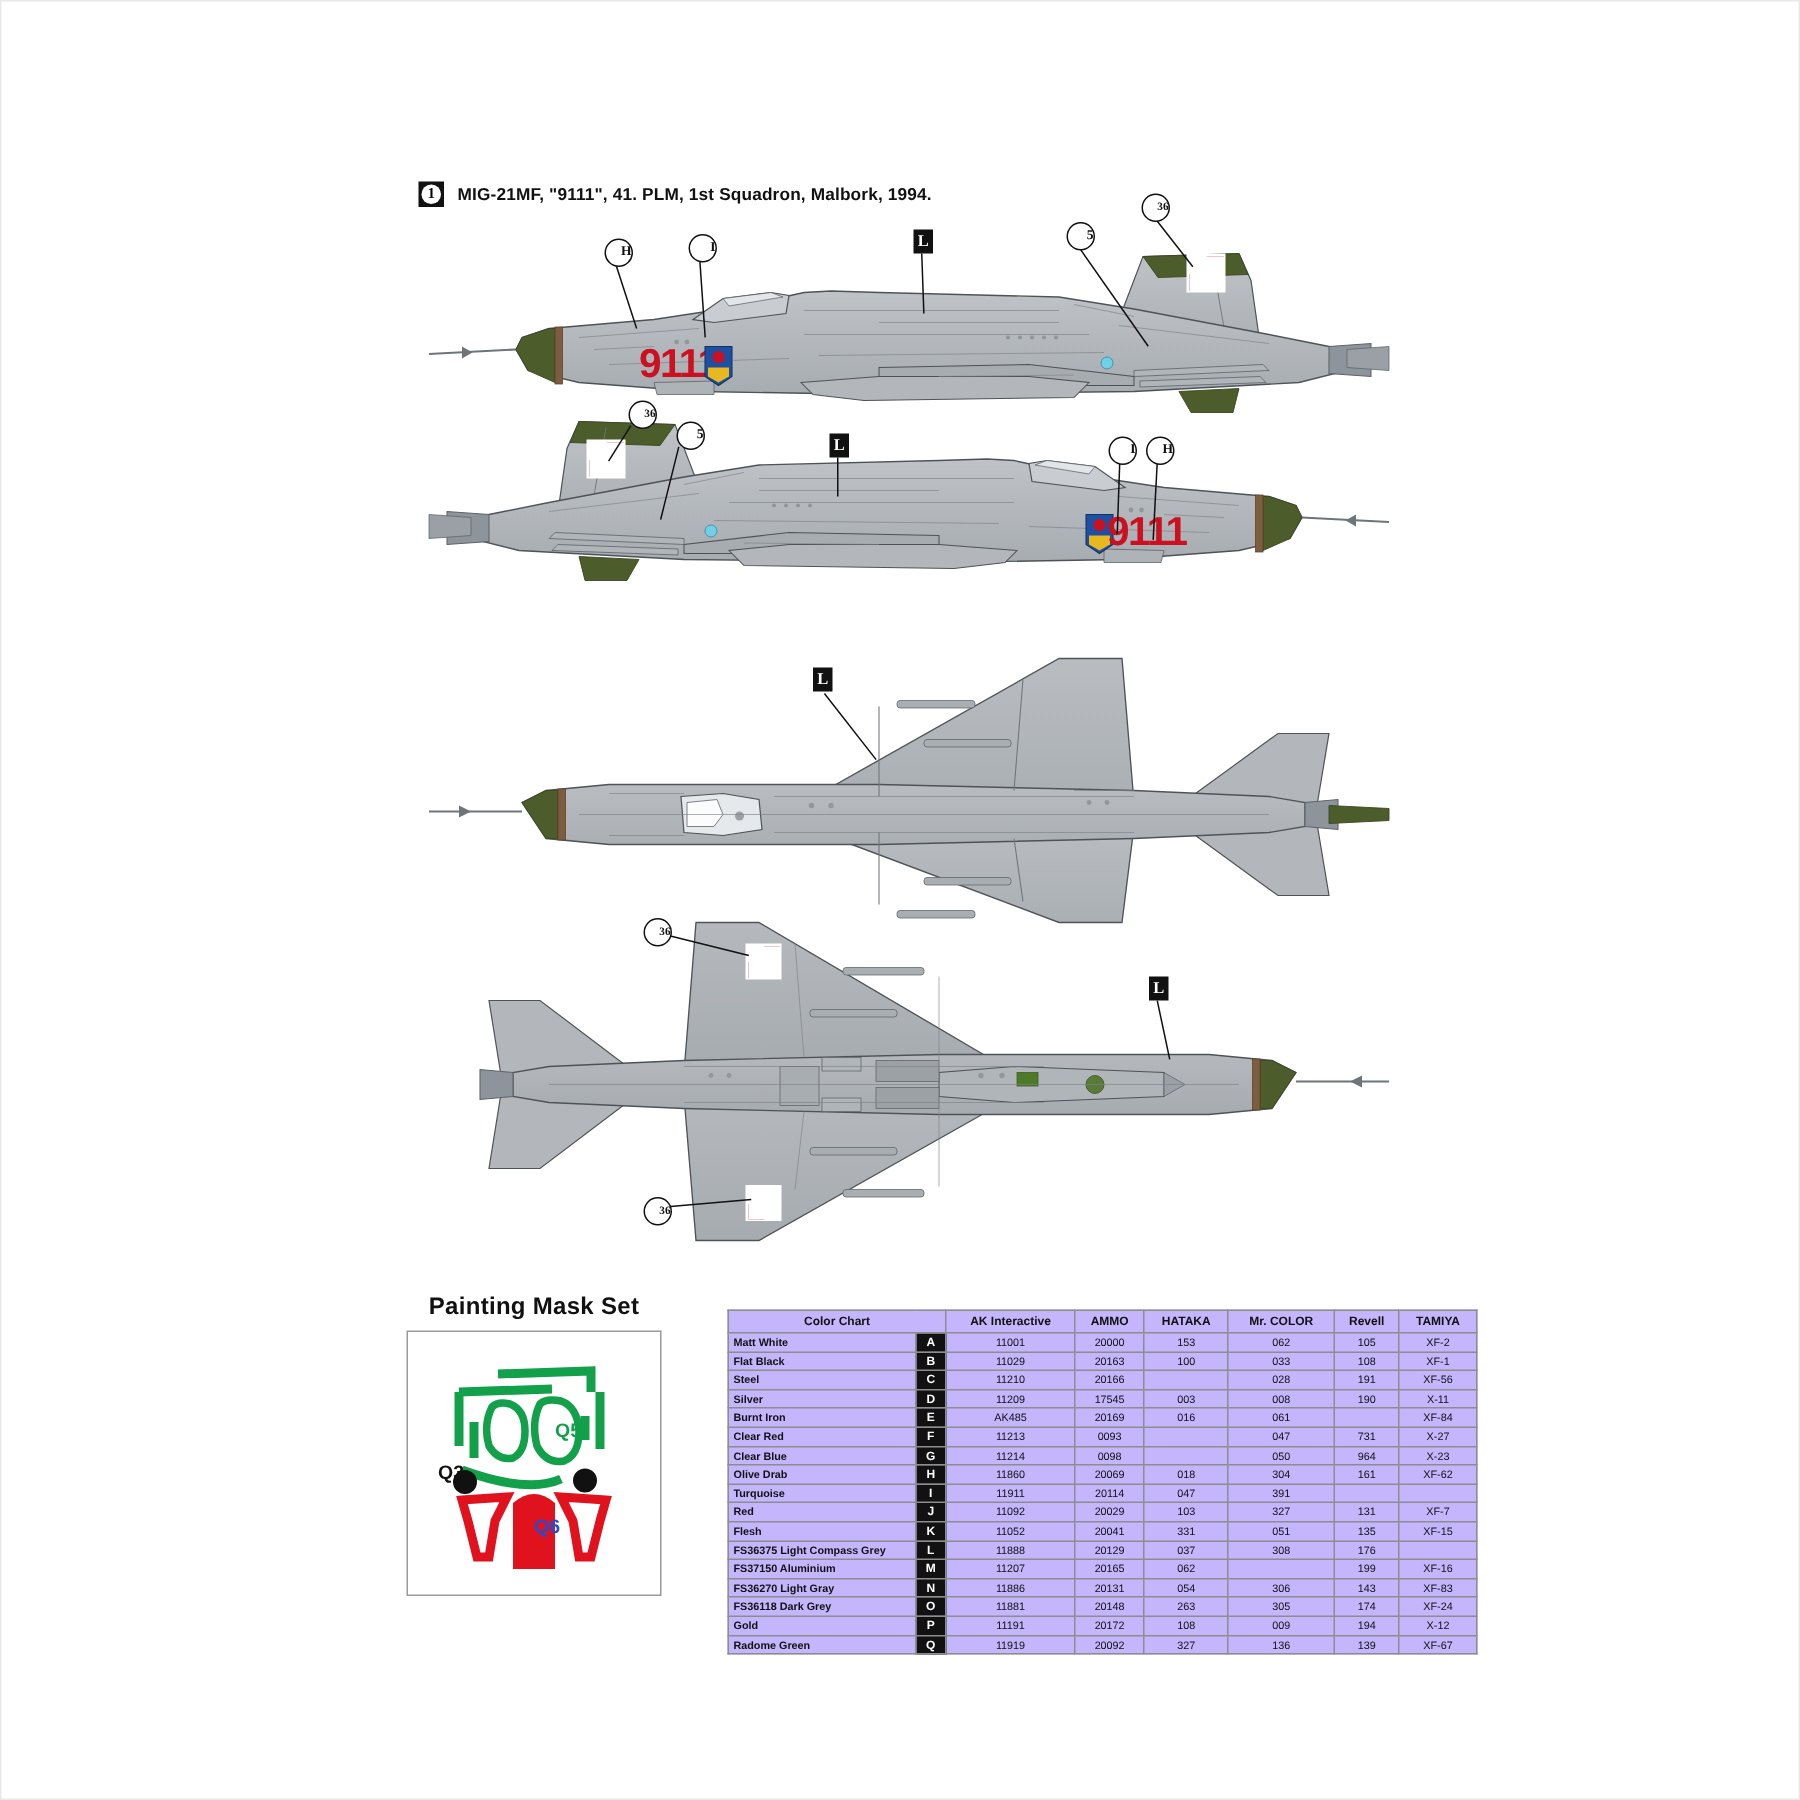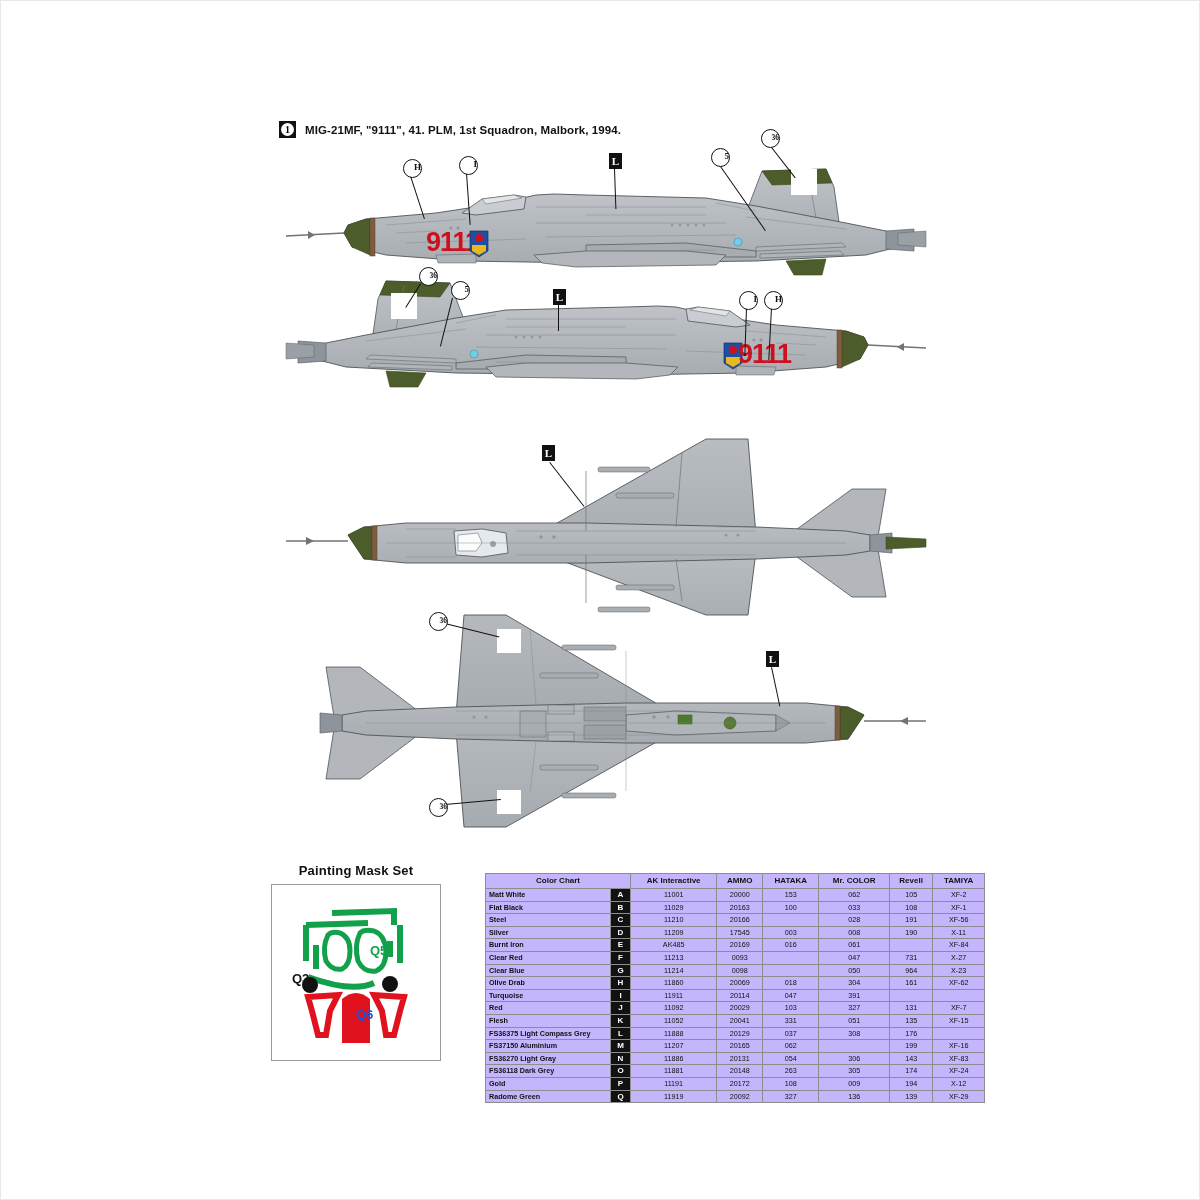--- a/index.html
+++ b/index.html
@@ -42,21 +42,21 @@
       linear-gradient(to bottom right,#fff 0 0) 0 0/100% 100%,
       conic-gradient(#c8102e 0 25%,#fff 0 50%,#c8102e 0 75%,#fff 0) 0 0/100% 100%;
   }
 
   
   .view{position:absolute;}
   svg{display:block;overflow:visible;}
 
   
   .mask-wrap{position:absolute;left:270px;top:862px;width:170px;}
-  .mask-title{font-size:13px;font-weight:bold;text-align:center;margin-bottom:6px;letter-spacing:.2px;}
+  .mask-title{font-size:16px;font-weight:bold;text-align:center;margin-bottom:6px;letter-spacing:.2px;}
   .mask-box{border:1px solid #9a9a9a;background:#fff;height:175px;position:relative;}
   .mask-lbl{position:absolute;font-size:13px;font-weight:bold;font-family:"Liberation Sans",sans-serif;margin-left:10px;}
 
   
   .chart{position:absolute;left:484px;top:872px;width:500px;border-collapse:collapse;
     font-size:7.2px;background:#c4b5fd;}
   .chart td,.chart th{border:1px solid #8d8d8d;padding:0 3px;height:11.6px;line-height:11.6px;}
   .chart th{font-weight:bold;text-align:center;font-size:8px;height:14px;line-height:14px;}
   .chart td.name{text-align:left;width:118px;font-weight:bold;}
   .chart td.code{background:#111;color:#fff;font-weight:bold;text-align:center;width:13px;font-size:8px;}
@@ -571,18 +571,18 @@
           <td class="v">X-12</td>
         </tr>
         <tr>
           <td class="name">Radome Green</td>
           <td class="code">Q</td>
           <td class="v">11919</td>
           <td class="v">20092</td>
           <td class="v">327</td>
           <td class="v">136</td>
           <td class="v">139</td>
-          <td class="v">XF-29</td>
+          <td class="v">XF-67</td>
         </tr>
       </tbody>
   </table>
 
 </div>
 
 </body></html>

